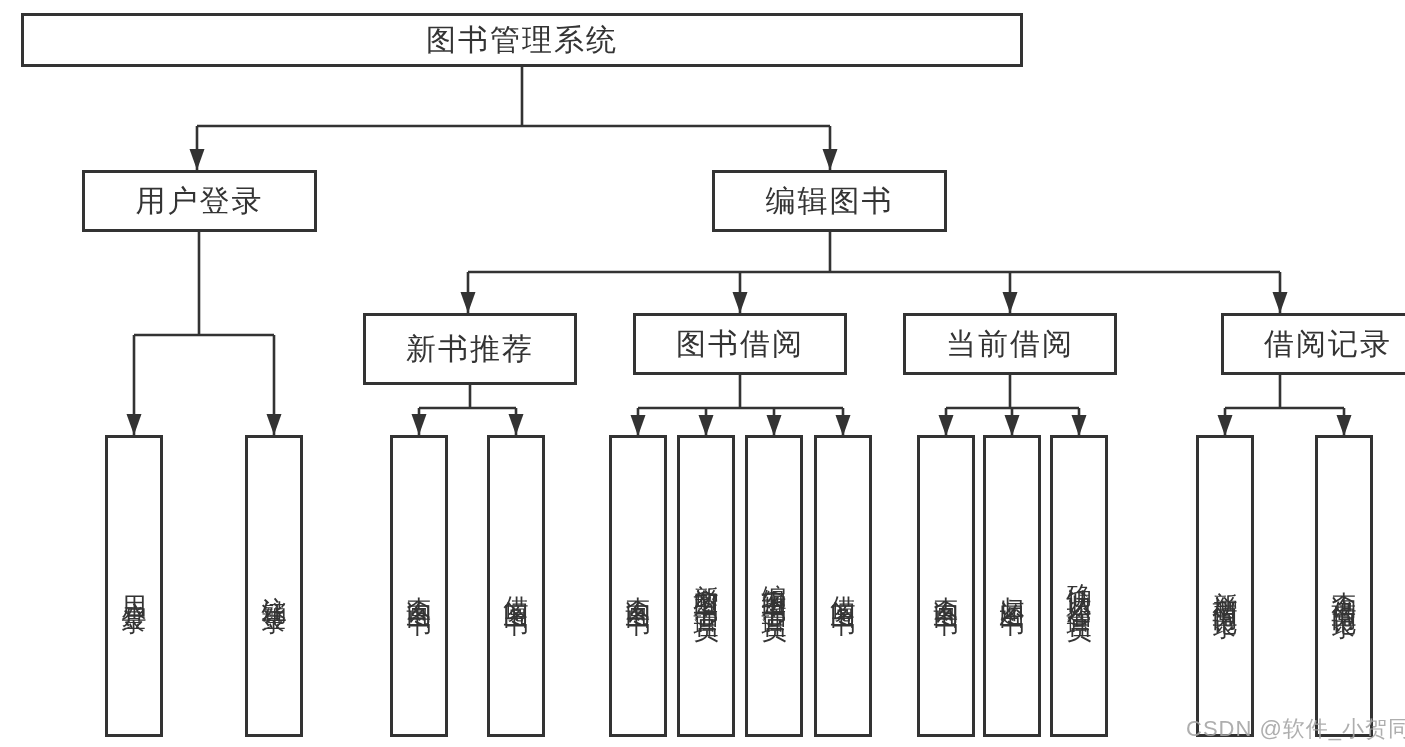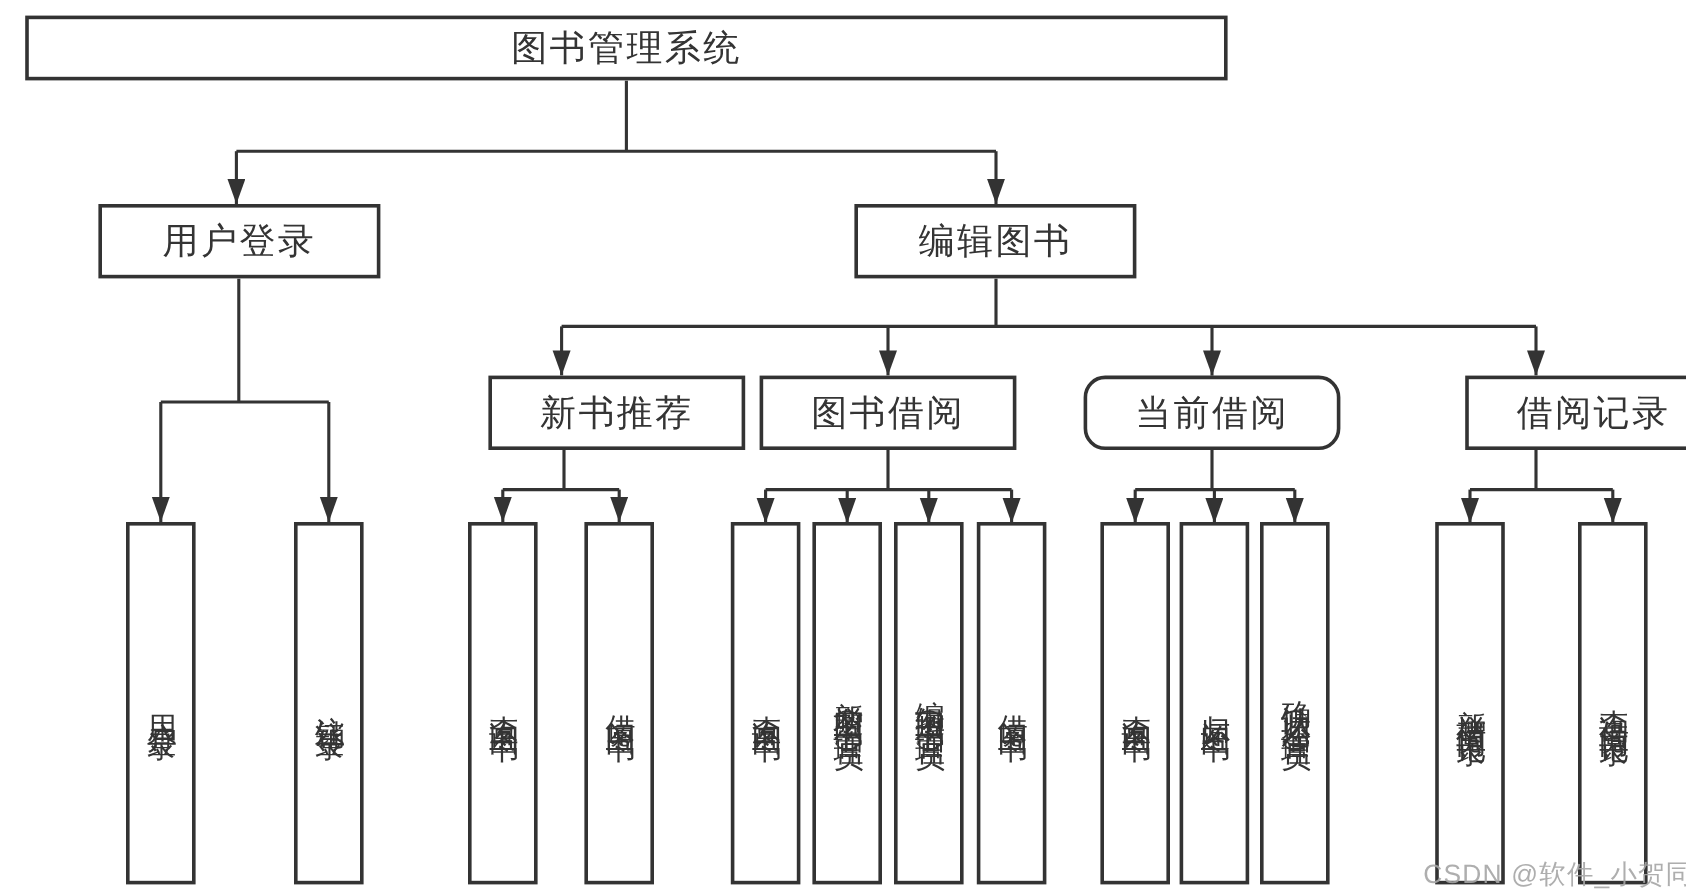--- a/index.html
+++ b/index.html
@@ -28,23 +28,23 @@
     letter-spacing:5px;
     line-height:1;
     white-space:nowrap;
   }
   
   .n-root{left:21px;top:13px;width:1002px;height:54px;}
   
   .n-user-login{left:82px;top:170px;width:235px;height:62px;}
   .n-book-mgmt{left:712px;top:170px;width:235px;height:62px;}
   
-  .n-nb{left:363px;top:313px;width:214px;height:62px;margin-left:44px;}
+  .n-nb{left:363px;top:313px;width:214px;height:72px;}
   .n-bb{left:633px;top:313px;width:214px;height:62px;}
-  .n-cb{left:903px;top:313px;width:214px;height:62px;border-radius:18px;}
+  .n-cb{left:903px;top:313px;width:214px;height:62px;}
   .n-br{left:1173px;top:313px;width:214px;height:62px;margin-left:48px;}
   
   .leaf{top:435px;width:58px;height:302px;}
   .l-login{left:105px;} .l-logout{left:245px;}
   .l-nb-q{left:390px;}  .l-nb-b{left:487px;}
   .l-bb-q{left:609px;}  .l-bb-a{left:677px;} .l-bb-e{left:745px;} .l-bb-b{left:814px;}
   .l-cb-q{left:917px;}  .l-cb-r{left:983px;} .l-cb-c{left:1050px;}
   .l-br-a{left:1196px;} .l-br-q{left:1315px;}
   .watermark{
     position:absolute;

